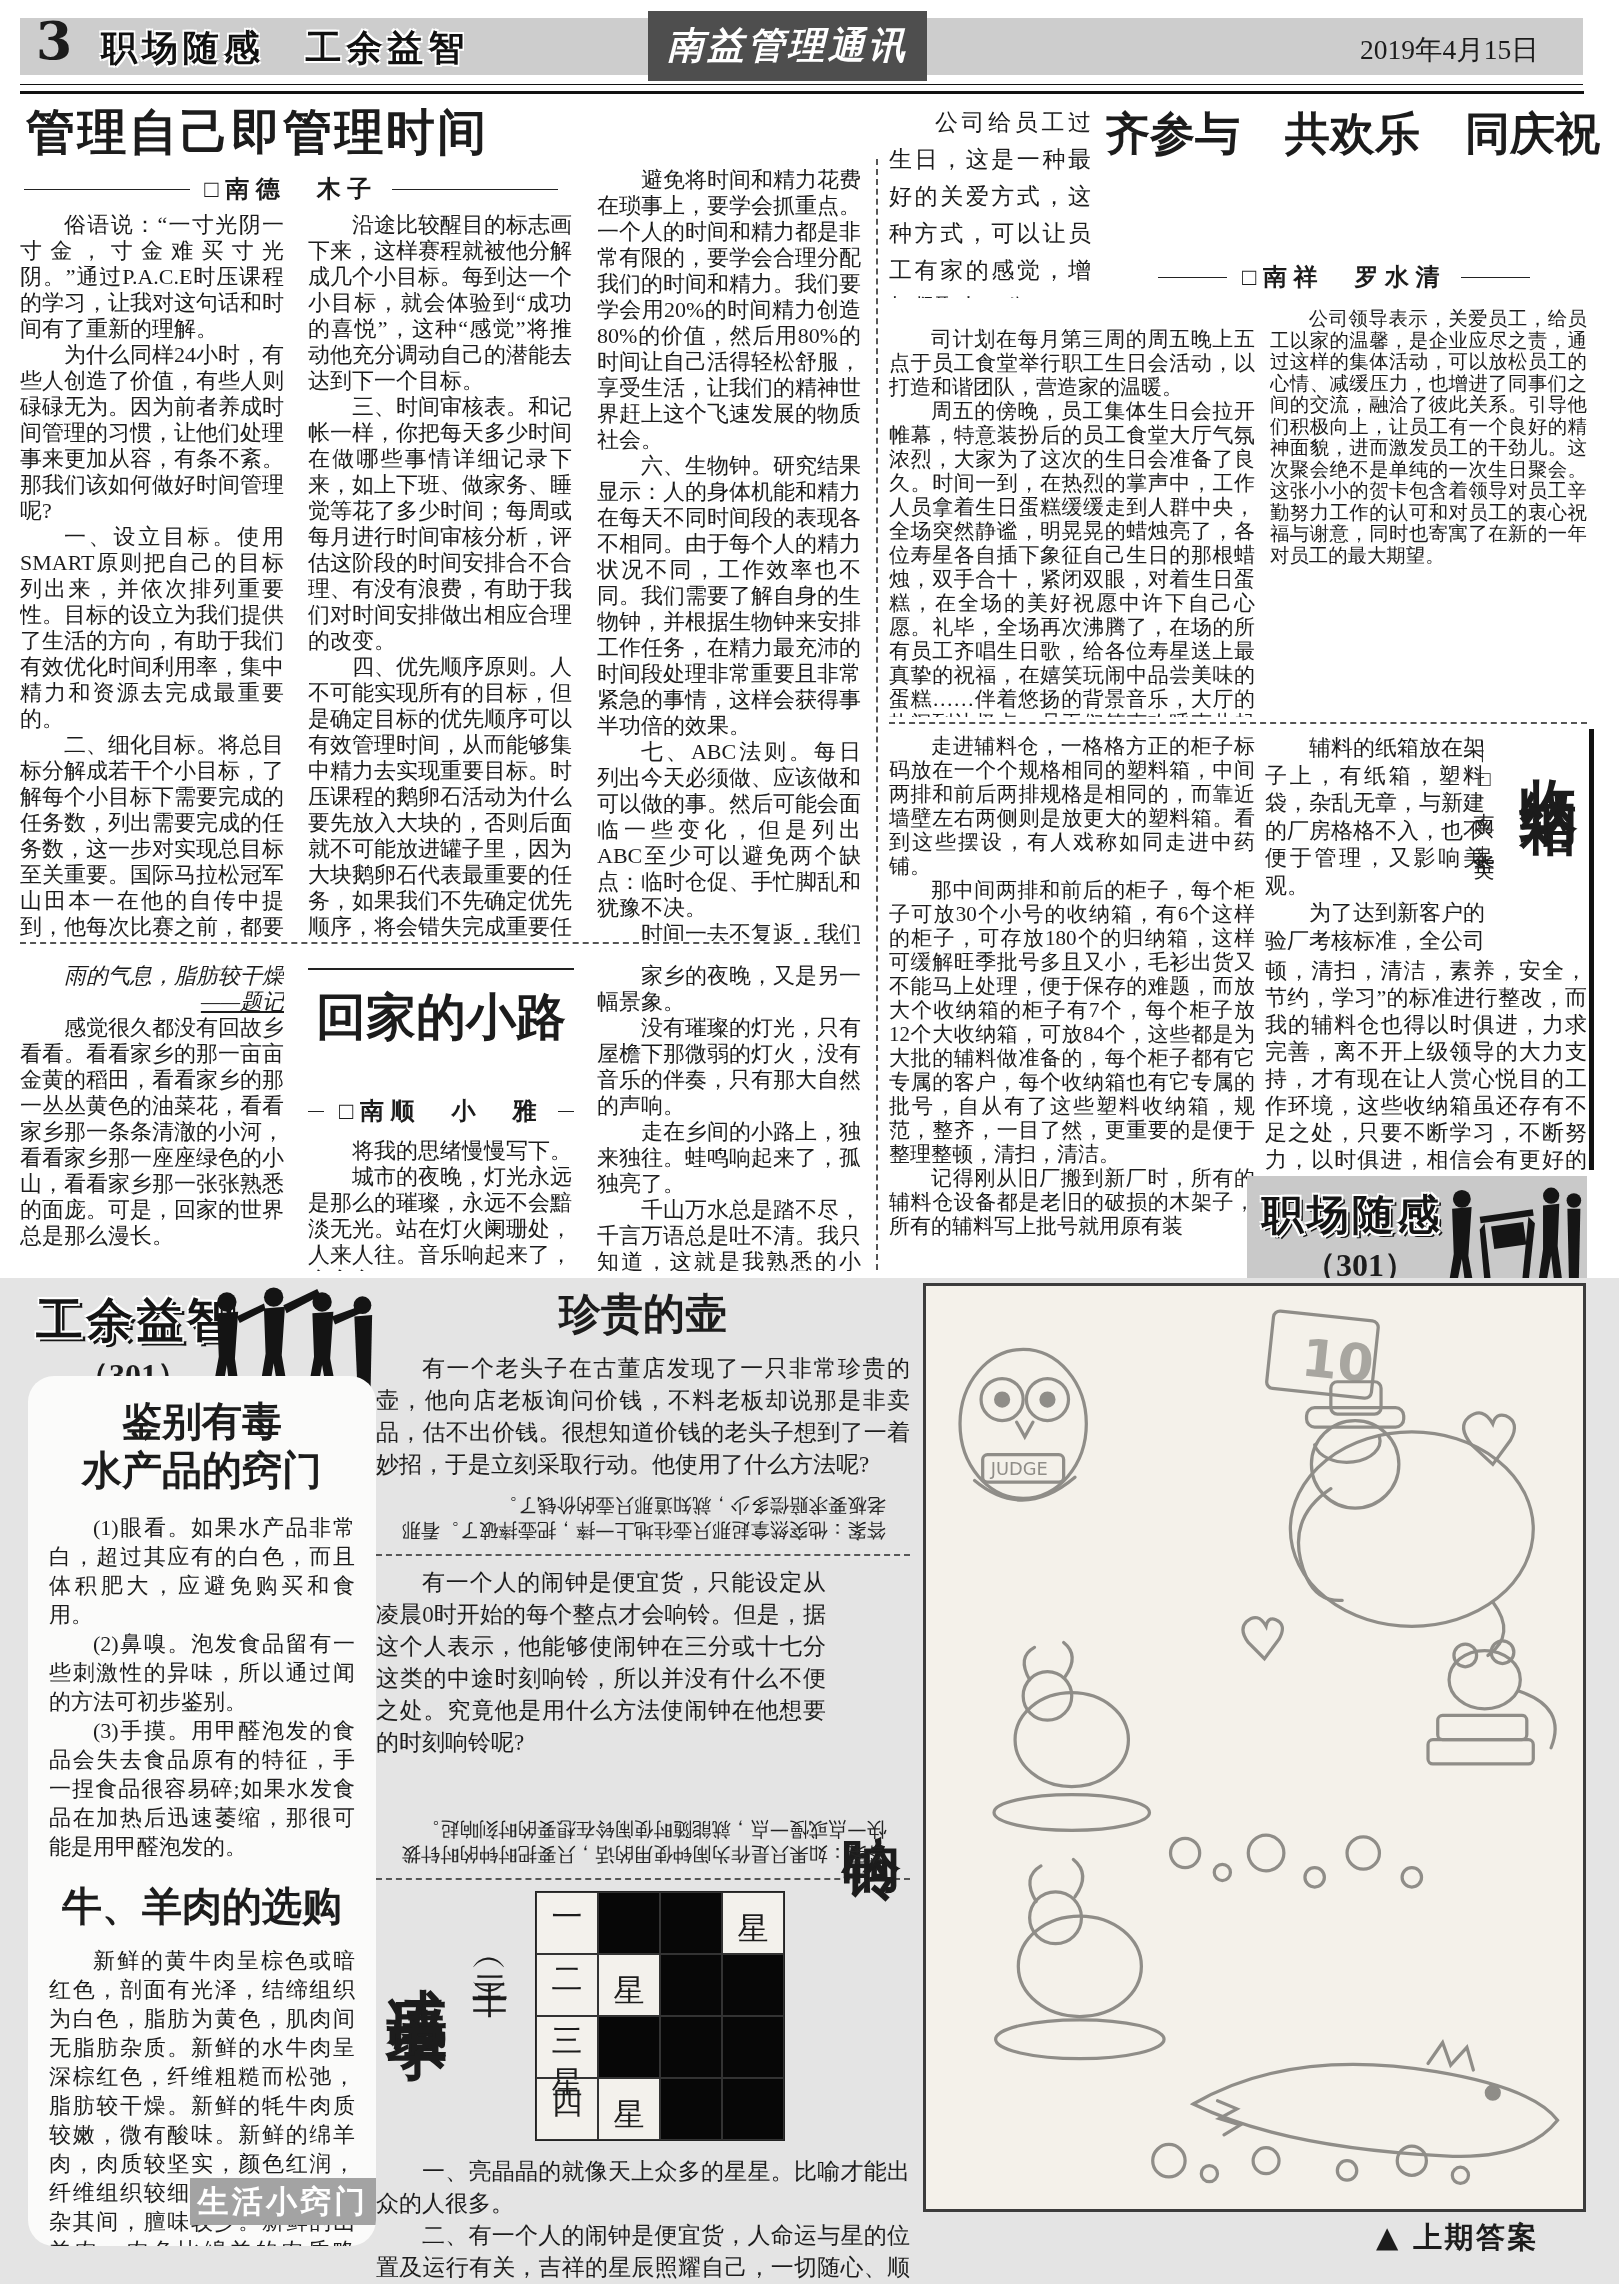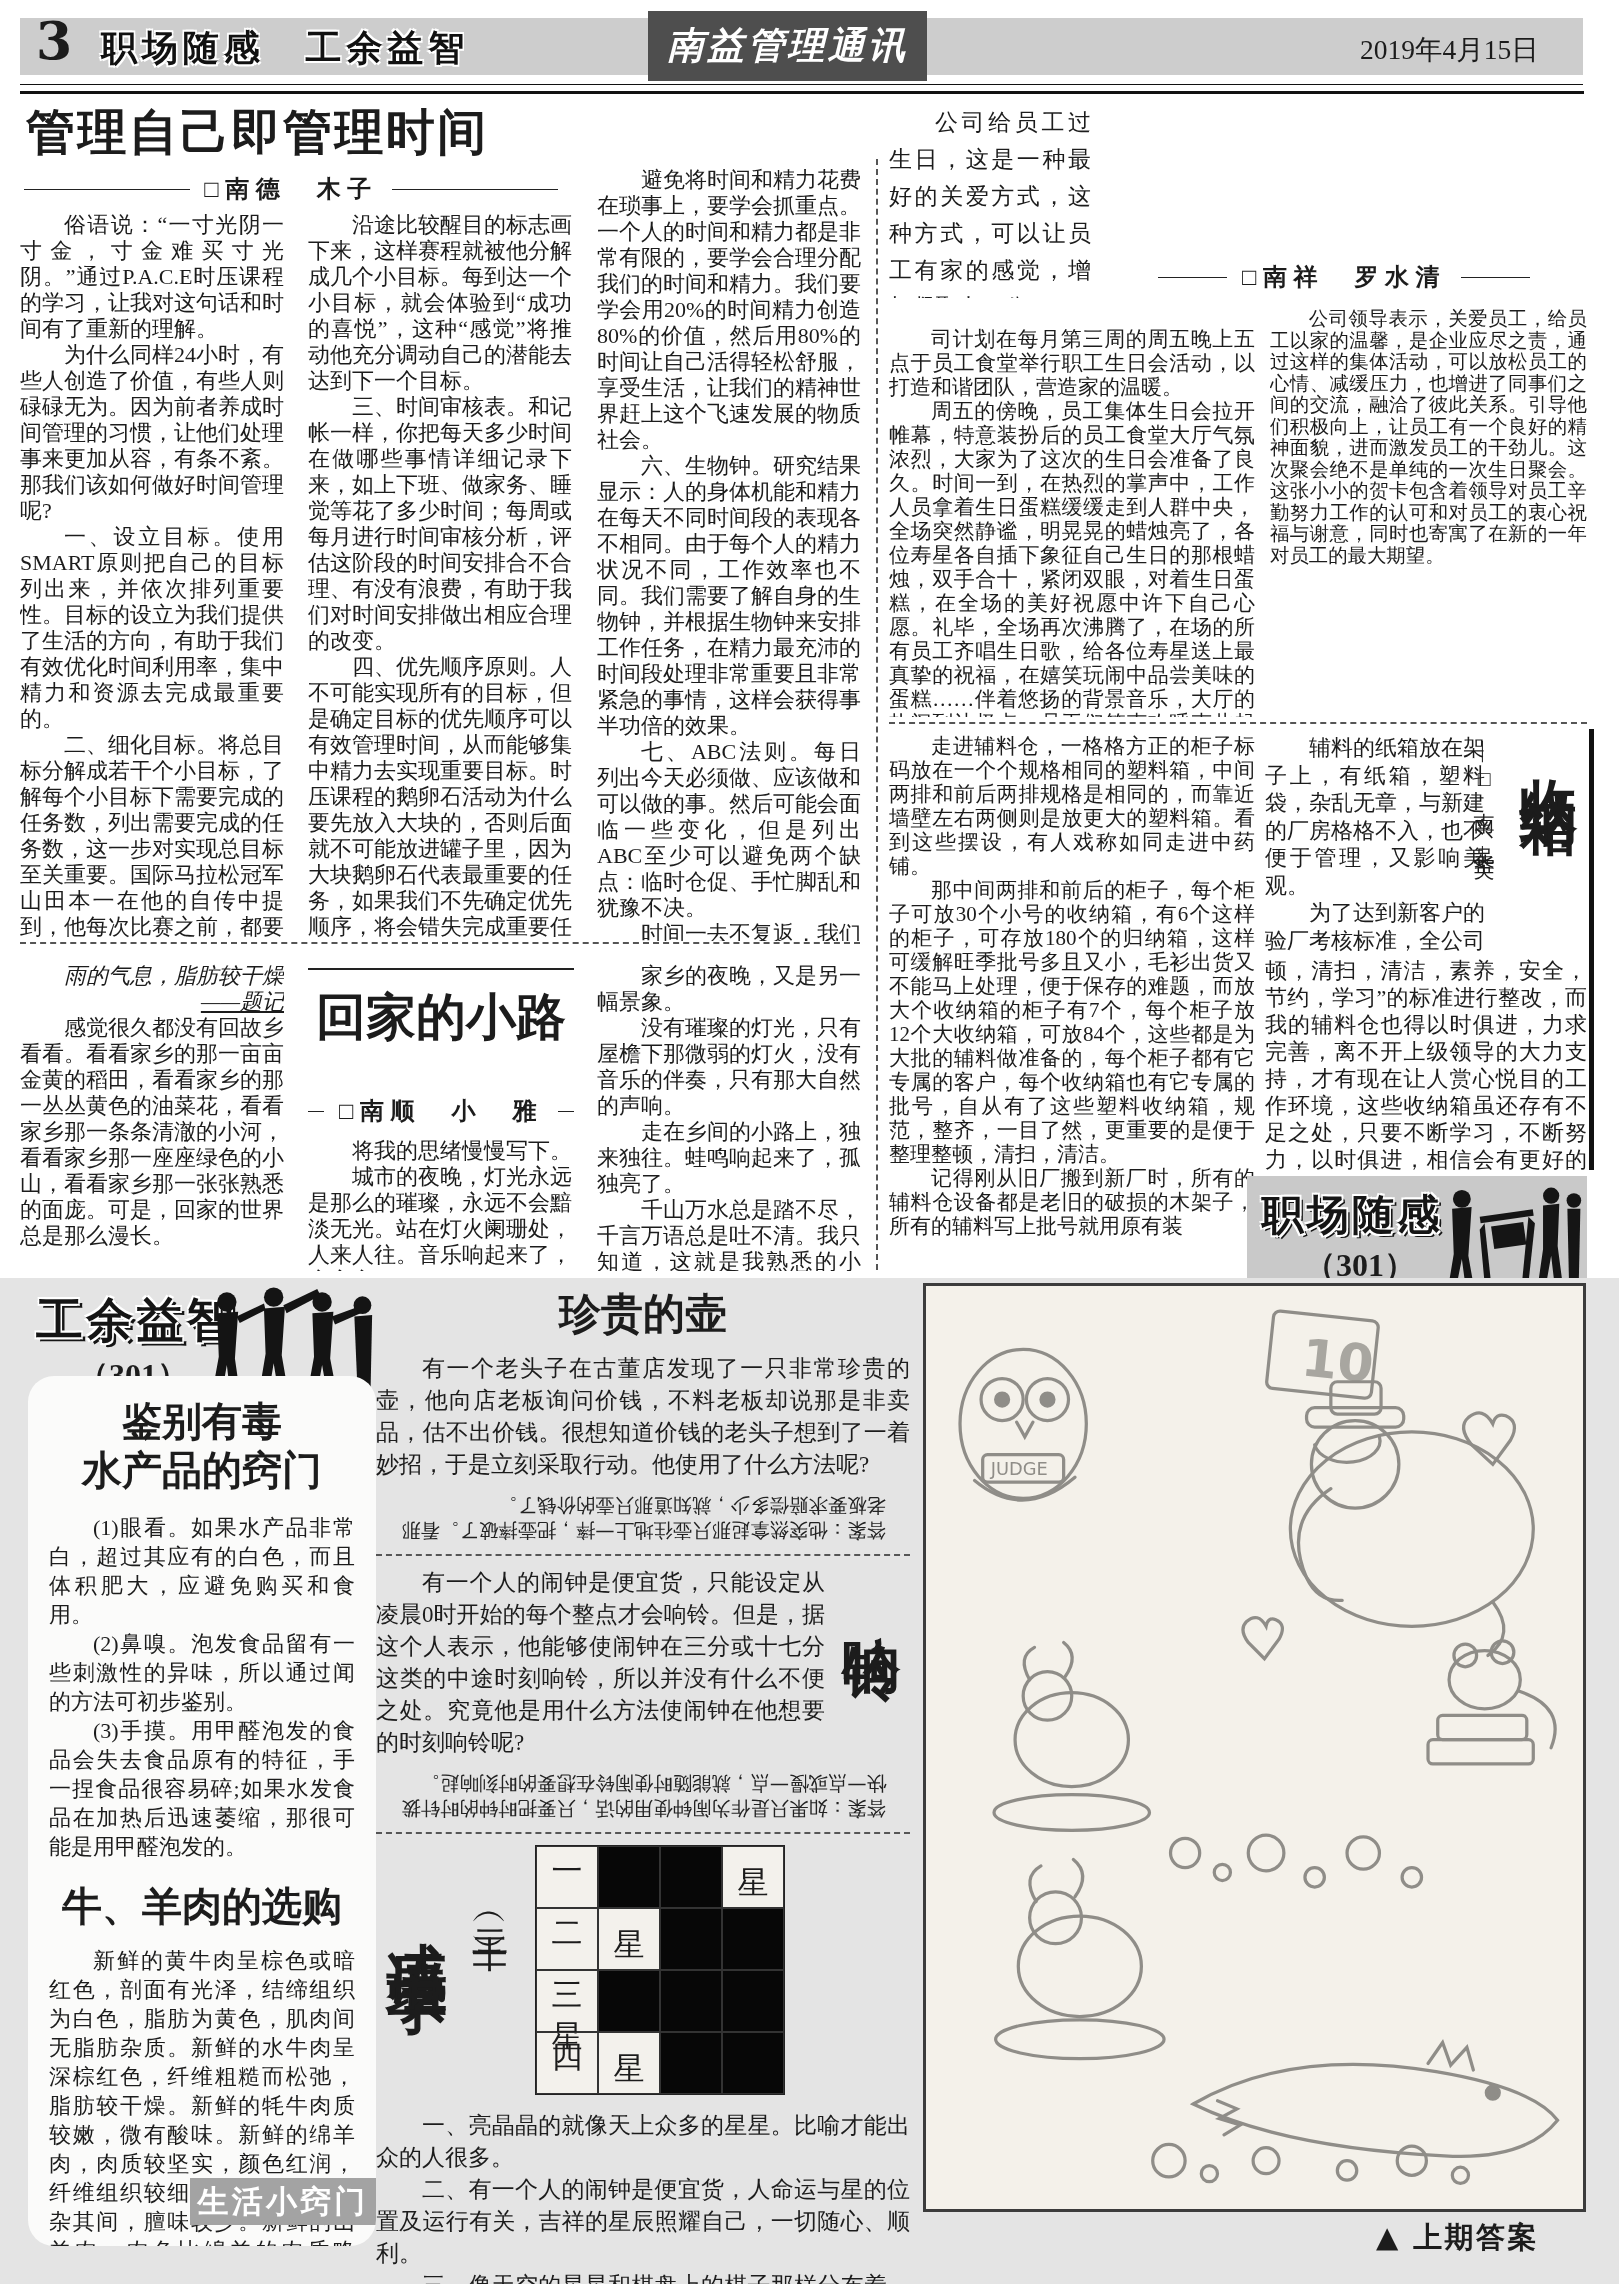--- a/index.html
+++ b/index.html
@@ -53,21 +53,21 @@
   .box-title{text-align:center;font:bold 40px "Liberation Serif",serif;line-height:49px;margin:0;}
   .tips p{margin:0;text-indent:2em;font-size:22px;line-height:29px;text-align:justify;}
   #life-label{position:absolute;right:0;bottom:21px;width:186px;height:47px;background:#a3a3a3;
         color:#fff;font:bold 31px "DejaVu Sans",sans-serif;display:flex;align-items:center;justify-content:center;letter-spacing:3.2px;}
   
   #mid{left:376px;top:1283px;width:534px;}
   #pot-title{text-align:center;font:bold 42px "Liberation Serif",serif;margin:3.2px 0 11.3px 0;}
   .puz{font-size:23px;line-height:32px;text-align:justify;margin:0;text-indent:2em;}
   .answer{transform:rotate(180deg);font-size:19.4px;line-height:25px;margin:11.3px 24px 8px 8px;color:#222;}
   .mid-dash{border-top:2.4px dashed #555;margin:11.3px 0;}
-  #bell-row{display:flex;gap:7px;}
+  #bell-row{display:flex;gap:7px;flex-direction:column;}
   #bell-title{writing-mode:vertical-rl;font:bold 58px "Liberation Serif",serif;letter-spacing:8px;margin-top:23px;}
   #xw-row{display:flex;gap:21px;margin-top:8px;}
   #xw-titles{display:flex;gap:8px;padding-top:49px;}
   #xw-main{writing-mode:vertical-rl;font:bold 60px "Liberation Serif",serif;letter-spacing:9.7px;}
   #xw-sub{writing-mode:vertical-rl;font:36px "Liberation Serif",serif;letter-spacing:3.2px;padding-top:6.5px;}
   #crossword-grid{display:grid;grid-template-columns:repeat(4,62px);grid-auto-rows:62px;border:1.6px solid #222;background:#f3f1ec;}
   .xcell{border:0.8px solid #333;display:flex;flex-direction:column;justify-content:space-between;align-items:center;
          font:31px "Liberation Serif",serif;padding:3.2px 0;}
   .xcell.black{background:#070707;}
   .xcell.given{justify-content:flex-end;}
@@ -134,20 +134,21 @@
     <p>城市的夜晚，灯光永远是那么的璀璨，永远不会黯淡无光。站在灯火阑珊处，人来人往。音乐响起来了，寂寞亮了。</p>
   </div>
   <div class="col t27" style="left:597px;top:963px;width:264px;height:308px;">
     <p>家乡的夜晚，又是另一幅景象。</p>
     <p>没有璀璨的灯光，只有屋檐下那微弱的灯火，没有音乐的伴奏，只有那大自然的声响。</p>
     <p>走在乡间的小路上，独来独往。蛙鸣响起来了，孤独亮了。</p>
     <p>千山万水总是踏不尽，千言万语总是吐不清。我只知道，这就是我熟悉的小路。</p>
   </div>
 
   <div class="abs" id="a2-rule"></div>
+  <div class="abs" id="a2-title">齐参与　共欢乐　同庆祝</div>
   <div class="byline-row" style="left:1158px;top:261px;width:372px;">
     <span class="bl">□南祥　罗水清</span>
   </div>
   <div class="col" style="left:889px;top:104px;width:202px;height:194px;font-size:23px;line-height:37px;">
     <p>公司给员工过生日，这是一种最好的关爱方式，这种方式，可以让员工有家的感觉，增加凝聚力。公</p>
   </div>
   <div class="col" style="left:889px;top:327px;width:366px;height:390px;font-size:21px;line-height:24px;">
     <p>司计划在每月第三周的周五晚上五点于员工食堂举行职工生日会活动，以打造和谐团队，营造家的温暖。</p>
     <p>周五的傍晚，员工集体生日会拉开帷幕，特意装扮后的员工食堂大厅气氛浓烈，大家为了这次的生日会准备了良久。时间一到，在热烈的掌声中，工作人员拿着生日蛋糕缓缓走到人群中央，全场突然静谧，明晃晃的蜡烛亮了，各位寿星各自插下象征自己生日的那根蜡烛，双手合十，紧闭双眼，对着生日蛋糕，在全场的美好祝愿中许下自己心愿。礼毕，全场再次沸腾了，在场的所有员工齐唱生日歌，给各位寿星送上最真挚的祝福，在嬉笑玩闹中品尝美味的蛋糕……伴着悠扬的背景音乐，大厅的热闹到达极点，员工们笑声欢呼声此起彼伏，接连不断。公司领导向参加生日聚会</p>
   </div>

